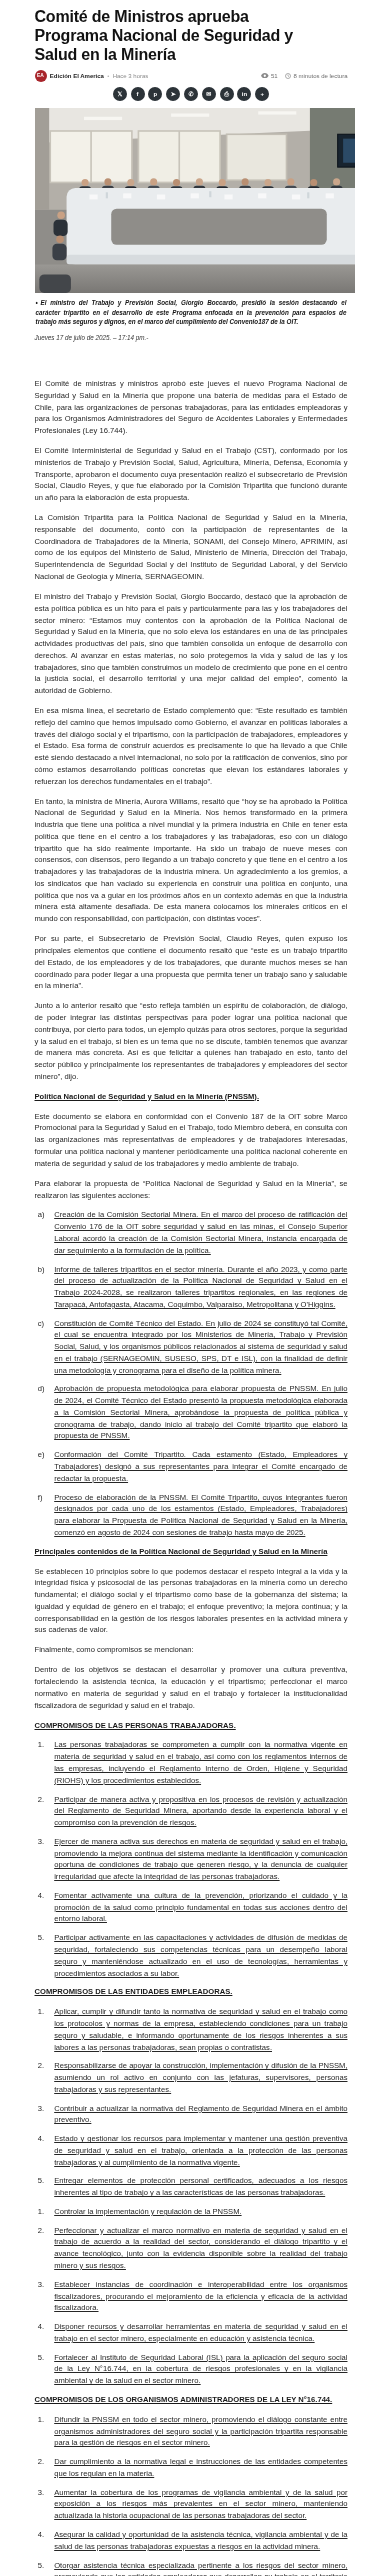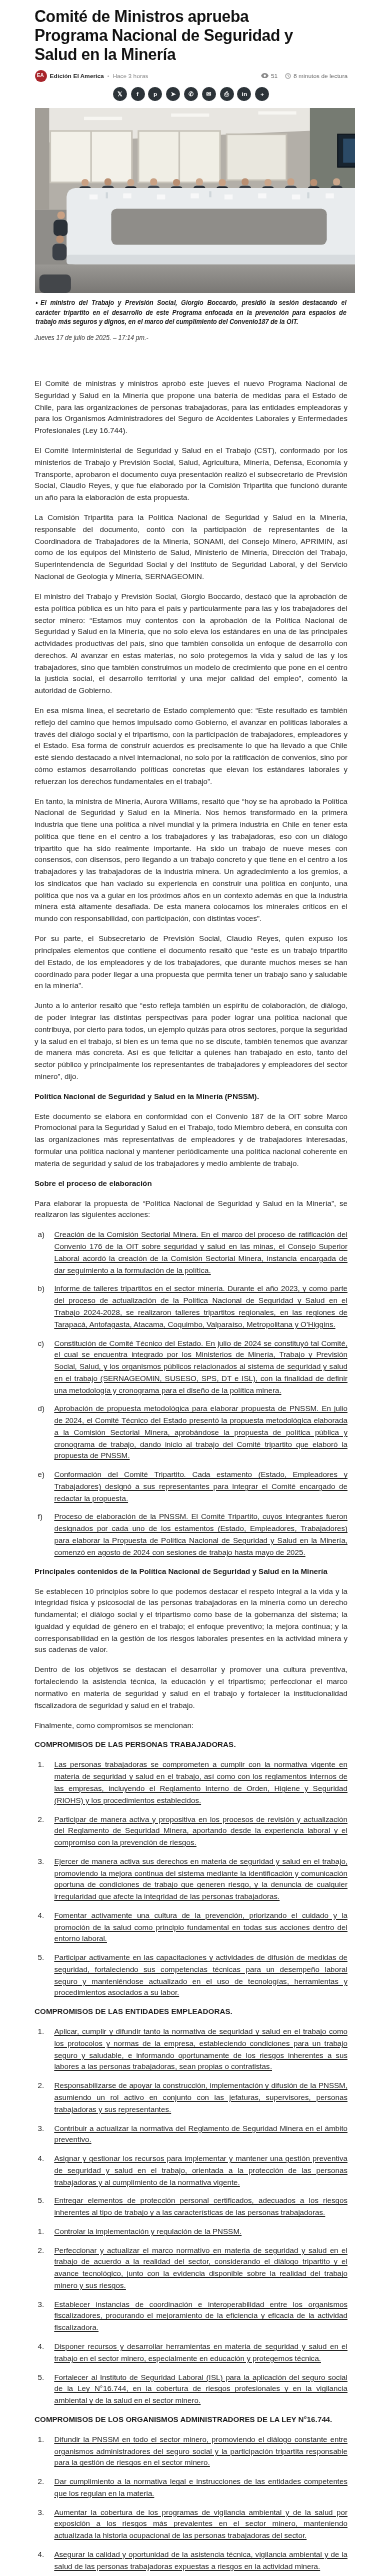--- a/index.html
+++ b/index.html
@@ -24,21 +24,21 @@
              cursor:pointer;padding:0;font-family:inherit;line-height:1;}
   .photo{margin:1.1px 0 5.5px;}
   .photo svg{display:block;width:368px;height:185px;}
   .caption{font-size:6.3px;font-weight:700;font-style:italic;color:#141414;line-height:1.5;
            text-align:justify;margin:2.2px 1.1px 7.6px;}
   .caption .bullet{margin-right:2.7px;}
   .date-line{font-size:6.3px;font-style:italic;color:#333;margin:0 0 8.7px;}
   .article{font-size:7.6px;line-height:1.55;color:#262626;text-align:justify;margin-top:37px;}
   .article p{margin:0;}
   .para{margin:0 0 8.2px 0 !important;}
-  .subheading{font-weight:700;margin:1.1px 0 8.2px 0 !important;color:#1a1a1a;}
+  .subheading{font-weight:700;margin:1.1px 0 8.2px 0 !important;color:#1a1a1a;text-decoration:underline;}
   .list-item{display:flex;margin:0 0 7px 0;}
   .list-marker{flex:0 0 19.7px;box-sizing:border-box;padding-left:3.3px;}
   .list-text{flex:1;text-decoration:underline;}
 </style>
 </head>
 <body>
 
 <div class="page">
   <div class="inner">
 
@@ -201,21 +201,20 @@
         <p class="para">El Comité de ministras y ministros aprobó este jueves el nuevo Programa Nacional de Seguridad y Salud en la Minería que propone una batería de medidas para el Estado de Chile, para las organizaciones de personas trabajadoras, para las entidades empleadoras y para los Organismos Administradores del Seguro de Accidentes Laborales y Enfermedades Profesionales (Ley 16.744).</p>
         <p class="para">El Comité Interministerial de Seguridad y Salud en el Trabajo (CST), conformado por los ministerios de Trabajo y Previsión Social, Salud, Agricultura, Minería, Defensa, Economía y Transporte, aprobaron el documento cuya presentación realizó el subsecretario de Previsión Social, Claudio Reyes, y que fue elaborado por la Comisión Tripartita que funcionó durante un año para la elaboración de esta propuesta.</p>
         <p class="para">La Comisión Tripartita para la Política Nacional de Seguridad y Salud en la Minería, responsable del documento, contó con la participación de representantes de la Coordinadora de Trabajadores de la Minería, SONAMI, del Consejo Minero, APRIMIN, así como de los equipos del Ministerio de Salud, Ministerio de Minería, Dirección del Trabajo, Superintendencia de Seguridad Social y del Instituto de Seguridad Laboral, y del Servicio Nacional de Geología y Minería, SERNAGEOMIN.</p>
         <p class="para">El ministro del Trabajo y Previsión Social, Giorgio Boccardo, destacó que la aprobación de esta política pública es un hito para el país y particularmente para las y los trabajadores del sector minero: “Estamos muy contentos con la aprobación de la Política Nacional de Seguridad y Salud en la Minería, que no solo eleva los estándares en una de las principales actividades productivas del país, sino que también consolida un enfoque de desarrollo con derechos. Al avanzar en estas materias, no solo protegemos la vida y salud de las y los trabajadores, sino que también construimos un modelo de crecimiento que pone en el centro la justicia social, el desarrollo territorial y una mejor calidad del empleo”, comentó la autoridad de Gobierno.</p>
         <p class="para">En esa misma línea, el secretario de Estado complementó que: “Este resultado es también reflejo del camino que hemos impulsado como Gobierno, el avanzar en políticas laborales a través del diálogo social y el tripartismo, con la participación de trabajadores, empleadores y el Estado. Esa forma de construir acuerdos es precisamente lo que ha llevado a que Chile esté siendo destacado a nivel internacional, no solo por la ratificación de convenios, sino por cómo estamos desarrollando políticas concretas que elevan los estándares laborales y refuerzan los derechos fundamentales en el trabajo”.</p>
         <p class="para">En tanto, la ministra de Minería, Aurora Williams, resaltó que “hoy se ha aprobado la Política Nacional de Seguridad y Salud en la Minería. Nos hemos transformado en la primera industria que tiene una política a nivel mundial y la primera industria en Chile en tener esta política que tiene en el centro a los trabajadores y las trabajadoras, eso con un diálogo tripartito que ha sido realmente importante. Ha sido un trabajo de nueve meses con consensos, con disensos, pero llegando a un trabajo concreto y que tiene en el centro a los trabajadores y las trabajadoras de la industria minera. Un agradecimiento a los gremios, a los sindicatos que han vaciado su experiencia en construir una política en conjunto, una política que nos va a guiar en los próximos años en un contexto además en que la industria minera está altamente desafiada. De esta manera colocamos los minerales críticos en el mundo con responsabilidad, con participación, con distintas voces”.</p>
         <p class="para">Por su parte, el Subsecretario de Previsión Social, Claudio Reyes, quien expuso los principales elementos que contiene el documento resaltó que “este es un trabajo tripartito del Estado, de los empleadores y de los trabajadores, que durante muchos meses se han coordinado para poder llegar a una propuesta que permita tener un trabajo sano y saludable en la minería”.</p>
         <p class="para">Junto a lo anterior resaltó que “esto refleja también un espíritu de colaboración, de diálogo, de poder integrar las distintas perspectivas para poder lograr una política nacional que contribuya, por cierto para todos, un ejemplo quizás para otros sectores, porque la seguridad y la salud en el trabajo, si bien es un tema que no se discute, también tenemos que avanzar de manera más concreta. Así es que felicitar a quienes han trabajado en esto, tanto del sector público y principalmente los representantes de trabajadores y empleadores del sector minero”, dijo.</p>
         <p class="subheading">Política Nacional de Seguridad y Salud en la Minería (PNSSM).</p>
         <p class="para">Este documento se elabora en conformidad con el Convenio 187 de la OIT sobre Marco Promocional para la Seguridad y Salud en el Trabajo, todo Miembro deberá, en consulta con las organizaciones más representativas de empleadores y de trabajadores interesadas, formular una política nacional y mantener periódicamente una política nacional coherente en materia de seguridad y salud de los trabajadores y medio ambiente de trabajo.</p>
-        <p class="subheading">Sobre el proceso de elaboración</p>
         <p class="para">Para elaborar la propuesta de “Política Nacional de Seguridad y Salud en la Minería”, se realizaron las siguientes acciones:</p>
         <div class="list-item">
           <span class="list-marker">a)</span>
           <span class="list-text">Creación de la Comisión Sectorial Minera. En el marco del proceso de ratificación del Convenio 176 de la OIT sobre seguridad y salud en las minas, el Consejo Superior Laboral acordó la creación de la Comisión Sectorial Minera, instancia encargada de dar seguimiento a la formulación de la política.</span>
         </div>
         <div class="list-item">
           <span class="list-marker">b)</span>
           <span class="list-text">Informe de talleres tripartitos en el sector minería. Durante el año 2023, y como parte del proceso de actualización de la Política Nacional de Seguridad y Salud en el Trabajo 2024-2028, se realizaron talleres tripartitos regionales, en las regiones de Tarapacá, Antofagasta, Atacama, Coquimbo, Valparaíso, Metropolitana y O'Higgins.</span>
         </div>
         <div class="list-item">
@@ -229,22 +228,22 @@
         <div class="list-item">
           <span class="list-marker">e)</span>
           <span class="list-text">Conformación del Comité Tripartito. Cada estamento (Estado, Empleadores y Trabajadores) designó a sus representantes para integrar el Comité encargado de redactar la propuesta.</span>
         </div>
         <div class="list-item">
           <span class="list-marker">f)</span>
           <span class="list-text">Proceso de elaboración de la PNSSM. El Comité Tripartito, cuyos integrantes fueron designados por cada uno de los estamentos (Estado, Empleadores, Trabajadores) para elaborar la Propuesta de Política Nacional de Seguridad y Salud en la Minería, comenzó en agosto de 2024 con sesiones de trabajo hasta mayo de 2025.</span>
         </div>
         <p class="subheading">Principales contenidos de la Política Nacional de Seguridad y Salud en la Minería</p>
         <p class="para">Se establecen 10 principios sobre lo que podemos destacar el respeto integral a la vida y la integridad física y psicosocial de las personas trabajadoras en la minería como un derecho fundamental; el diálogo social y el tripartismo como base de la gobernanza del sistema; la igualdad y equidad de género en el trabajo; el enfoque preventivo; la mejora continua; y la corresponsabilidad en la gestión de los riesgos laborales presentes en la actividad minera y sus cadenas de valor.</p>
+        <p class="para">Finalmente, como compromisos se mencionan:</p>
         <p class="para">Dentro de los objetivos se destacan el desarrollar y promover una cultura preventiva, fortaleciendo la asistencia técnica, la educación y el tripartismo; perfeccionar el marco normativo en materia de seguridad y salud en el trabajo y fortalecer la institucionalidad fiscalizadora de seguridad y salud en el trabajo.</p>
-        <p class="para">Finalmente, como compromisos se mencionan:</p>
         <p class="subheading">COMPROMISOS DE LAS PERSONAS TRABAJADORAS.</p>
         <div class="list-item">
           <span class="list-marker">1.</span>
           <span class="list-text">Las personas trabajadoras se comprometen a cumplir con la normativa vigente en materia de seguridad y salud en el trabajo, así como con los reglamentos internos de las empresas, incluyendo el Reglamento Interno de Orden, Higiene y Seguridad (RIOHS) y los procedimientos establecidos.</span>
         </div>
         <div class="list-item">
           <span class="list-marker">2.</span>
           <span class="list-text">Participar de manera activa y propositiva en los procesos de revisión y actualización del Reglamento de Seguridad Minera, aportando desde la experiencia laboral y el compromiso con la prevención de riesgos.</span>
         </div>
         <div class="list-item">
@@ -267,41 +266,41 @@
         <div class="list-item">
           <span class="list-marker">2.</span>
           <span class="list-text">Responsabilizarse de apoyar la construcción, implementación y difusión de la PNSSM, asumiendo un rol activo en conjunto con las jefaturas, supervisores, personas trabajadoras y sus representantes.</span>
         </div>
         <div class="list-item">
           <span class="list-marker">3.</span>
           <span class="list-text">Contribuir a actualizar la normativa del Reglamento de Seguridad Minera en el ámbito preventivo.</span>
         </div>
         <div class="list-item">
           <span class="list-marker">4.</span>
-          <span class="list-text">Asignar y gestionar los recursos para implementar y mantener una gestión preventiva de seguridad y salud en el trabajo, orientada a la protección de las personas trabajadoras y al cumplimiento de la normativa vigente.</span>
+          <span class="list-text">Estado y gestionar los recursos para implementar y mantener una gestión preventiva de seguridad y salud en el trabajo, orientada a la protección de las personas trabajadoras y al cumplimiento de la normativa vigente.</span>
         </div>
         <div class="list-item">
           <span class="list-marker">5.</span>
           <span class="list-text">Entregar elementos de protección personal certificados, adecuados a los riesgos inherentes al tipo de trabajo y a las características de las personas trabajadoras.</span>
         </div>
         <div class="list-item">
           <span class="list-marker">1.</span>
           <span class="list-text">Controlar la implementación y regulación de la PNSSM.</span>
         </div>
         <div class="list-item">
           <span class="list-marker">2.</span>
           <span class="list-text">Perfeccionar y actualizar el marco normativo en materia de seguridad y salud en el trabajo de acuerdo a la realidad del sector, considerando el diálogo tripartito y el avance tecnológico, junto con la evidencia disponible sobre la realidad del trabajo minero y sus riesgos.</span>
         </div>
         <div class="list-item">
           <span class="list-marker">3.</span>
           <span class="list-text">Establecer instancias de coordinación e interoperabilidad entre los organismos fiscalizadores, procurando el mejoramiento de la eficiencia y eficacia de la actividad fiscalizadora.</span>
         </div>
         <div class="list-item">
           <span class="list-marker">4.</span>
-          <span class="list-text">Disponer recursos y desarrollar herramientas en materia de seguridad y salud en el trabajo en el sector minero, especialmente en educación y protegemos técnica.</span>
+          <span class="list-text">Disponer recursos y desarrollar herramientas en materia de seguridad y salud en el trabajo en el sector minero, especialmente en educación y asistencia técnica.</span>
         </div>
         <div class="list-item">
           <span class="list-marker">5.</span>
           <span class="list-text">Fortalecer al Instituto de Seguridad Laboral (ISL) para la aplicación del seguro social de la Ley N°16.744, en la cobertura de riesgos profesionales y en la vigilancia ambiental y de la salud en el sector minero.</span>
         </div>
         <p class="subheading">COMPROMISOS DE LOS ORGANISMOS ADMINISTRADORES DE LA LEY N°16.744.</p>
         <div class="list-item">
           <span class="list-marker">1.</span>
           <span class="list-text">Difundir la PNSSM en todo el sector minero, promoviendo el diálogo constante entre organismos administradores del seguro social y la participación tripartita responsable para la gestión de riesgos en el sector minero.</span>
         </div>

